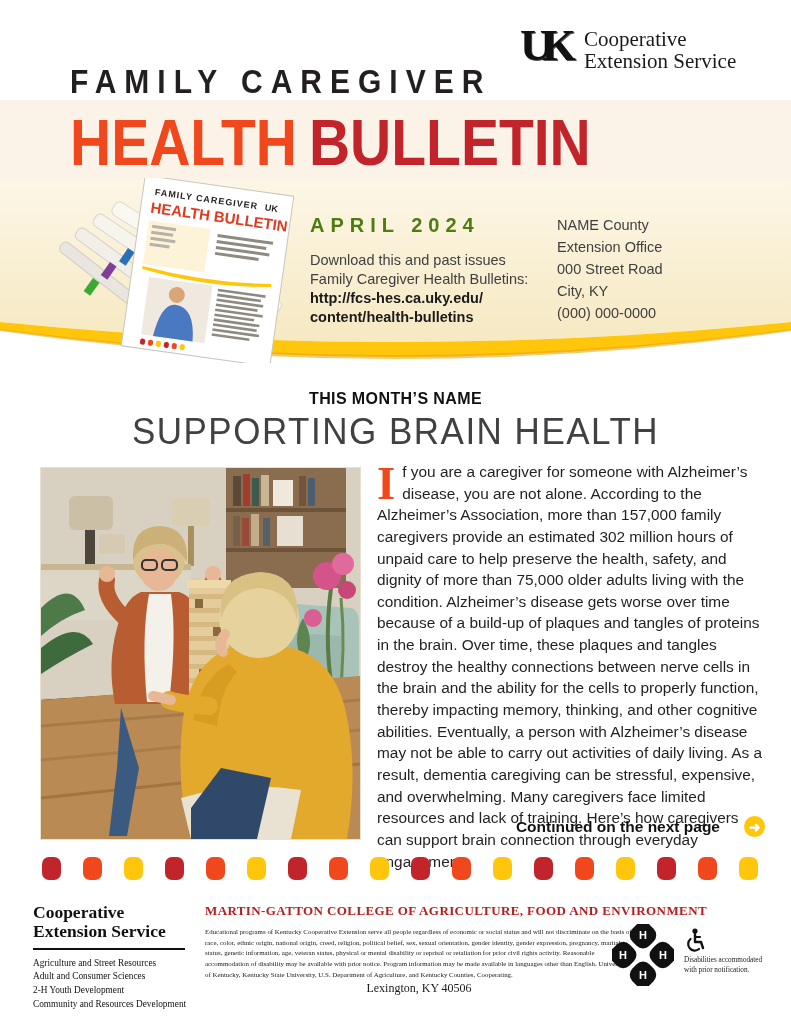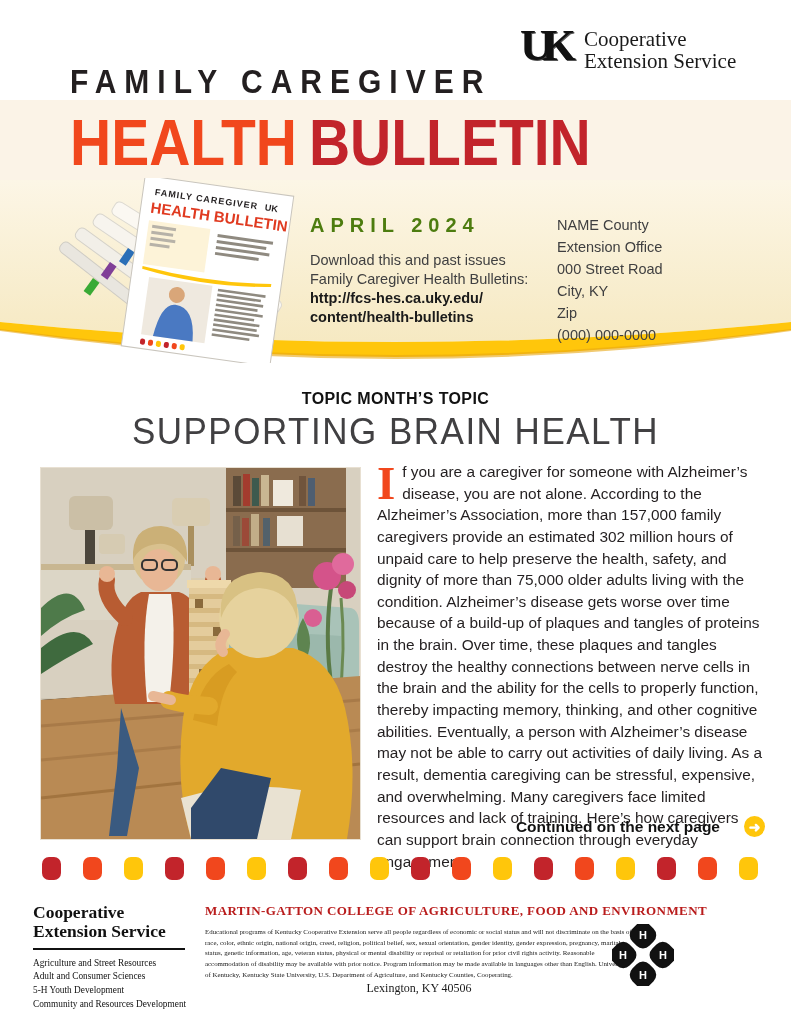--- a/index.html
+++ b/index.html
@@ -156,25 +156,24 @@
     <span class="dl-line">Family Caregiver Health Bulletins:</span>
     <a href="#" class="dl-url">http://fcs-hes.ca.uky.edu/</a>
     <a href="#" class="dl-url">content/health-bulletins</a>
   </div>
 
   <div class="addr-col">
     <span class="addr-line">NAME County</span>
     <span class="addr-line">Extension Office</span>
     <span class="addr-line">000 Street Road</span>
     <span class="addr-line">City, KY</span>
-    <span class="addr-line">Zip</span>
     <span class="addr-line">(000) 000-0000</span>
   </div>
 
-  <div class="topic-label">TOPIC MONTH’S TOPIC</div>
+  <div class="topic-label">THIS MONTH’S NAME</div>
   <div class="topic-title">SUPPORTING BRAIN HEALTH</div>
 
   <div class="photo">
     <svg width="319" height="371" viewBox="0 0 319 371">
 
       <rect x="0" y="0" width="319" height="371" fill="#cfc7b6"></rect>
       <rect x="0" y="0" width="319" height="230" fill="#d8d0c0"></rect>
 
       <rect x="185" y="0" width="120" height="120" fill="#8a6c4e"></rect>
       <g>
@@ -319,21 +318,21 @@
     </div>
 
   <div class="footer-left">
     <div class="footer-org">
       <span>Cooperative</span><br>
       <span>Extension Service</span>
     </div>
     <div class="footer-rule"></div>
     <span class="program-line">Agriculture and Street Resources</span>
     <span class="program-line">Adult and Consumer Sciences</span>
-    <span class="program-line">5-H Youth Development</span>
+    <span class="program-line">2-H Youth Development</span>
     <span class="program-line">Community and Resources Development</span>
   </div>
 
   <div class="footer-center">
     <div class="college-title">MARTIN-GATTON COLLEGE OF AGRICULTURE, FOOD AND ENVIRONMENT</div>
     <div class="disclaimer">Educational programs of Kentucky Cooperative Extension serve all people regardless of economic or social status and will not discriminate on the basis of race, color, ethnic origin, national origin, creed, religion, political belief, sex, sexual orientation, gender identity, gender expression, pregnancy, marital status, genetic information, age, veteran status, physical or mental disability or reprisal or retaliation for prior civil rights activity. Reasonable accommodation of disability may be available with prior notice. Program information may be made available in languages other than English. University of Kentucky, Kentucky State University, U.S. Department of Agriculture, and Kentucky Counties, Cooperating.</div>
     <div class="location">Lexington, KY 40506</div>
   </div>
 
   <div class="clover">
@@ -346,14 +345,23 @@
       </g>
       <g fill="#fff" font-family="Liberation Sans, sans-serif" font-weight="900" font-size="11" text-anchor="middle">
         <text x="31" y="15">H</text>
         <text x="11" y="35">H</text>
         <text x="51" y="35">H</text>
         <text x="31" y="55">H</text>
       </g>
     </svg>
   </div>
 
+  <div class="access">
+    <svg width="22" height="24" viewBox="0 0 22 24">
+      <circle cx="11" cy="3" r="2.6" fill="#111"></circle>
+      <path d="M11,6 L11,14 L17,14 L19,20" stroke="#111" stroke-width="2.4" fill="none" stroke-linecap="round" stroke-linejoin="round"></path>
+      <path d="M11,9 L16,9" stroke="#111" stroke-width="2.2" stroke-linecap="round"></path>
+      <path d="M6.5,11 A6.5,6.5 0 1 0 15,21" stroke="#111" stroke-width="2.2" fill="none" stroke-linecap="round"></path>
+    </svg>
+    <div class="access-note">Disabilities accommodated with prior notification.</div>
+  </div>
 
 </div>
 
 </body></html>

